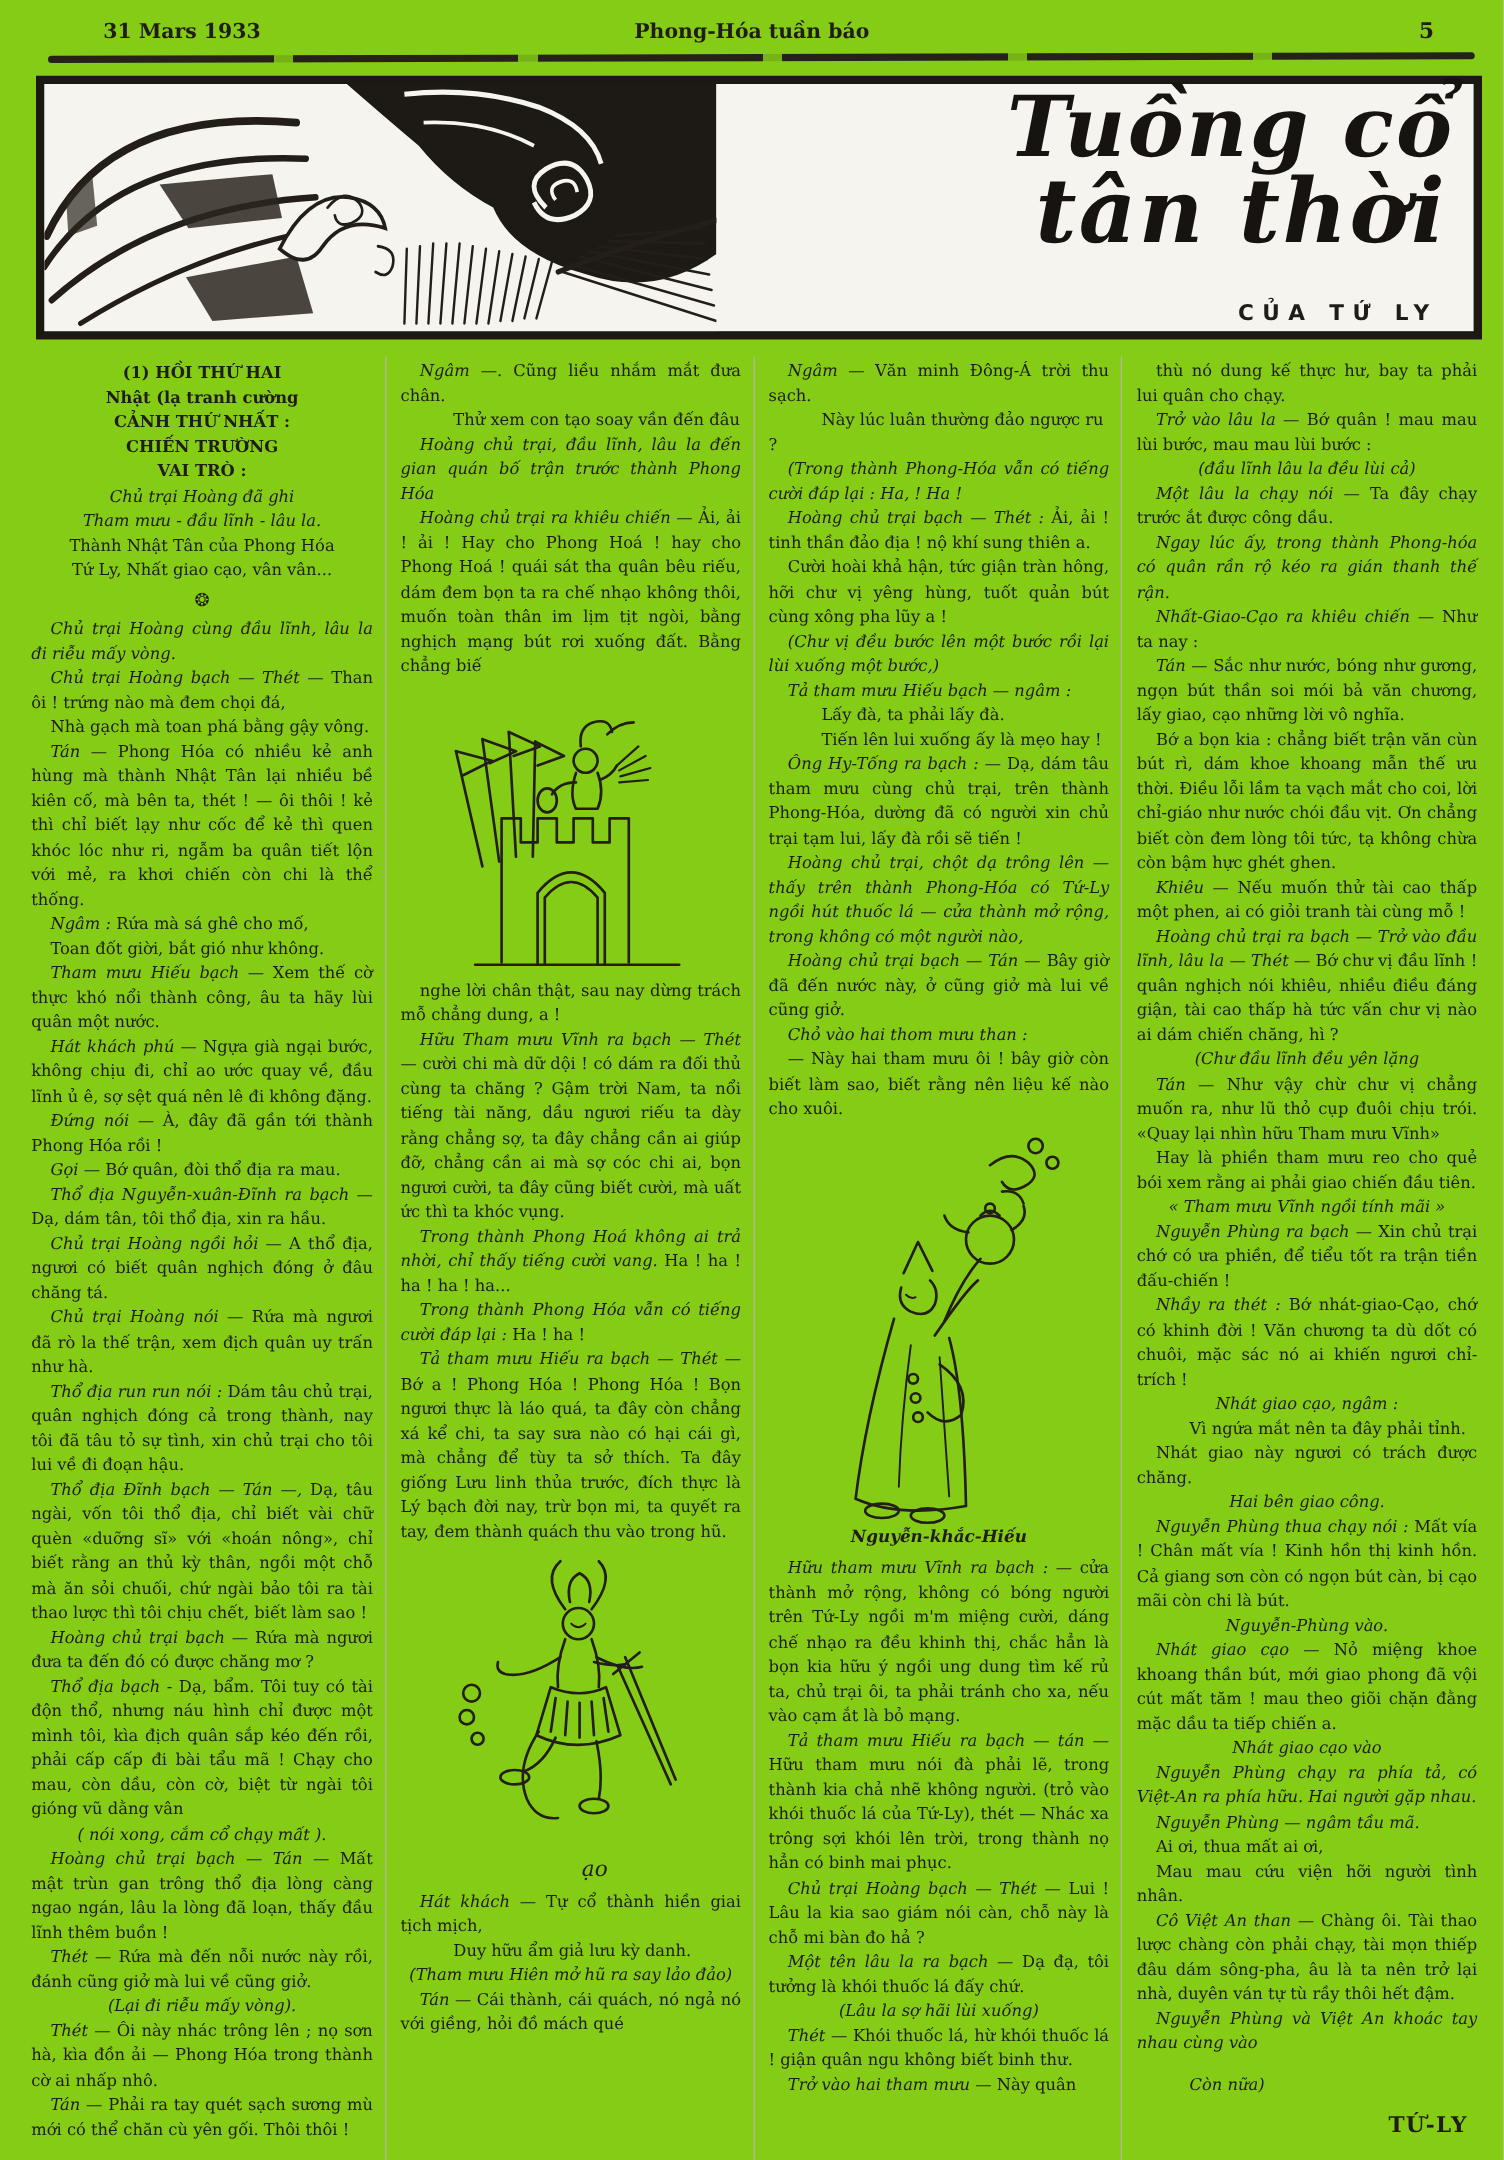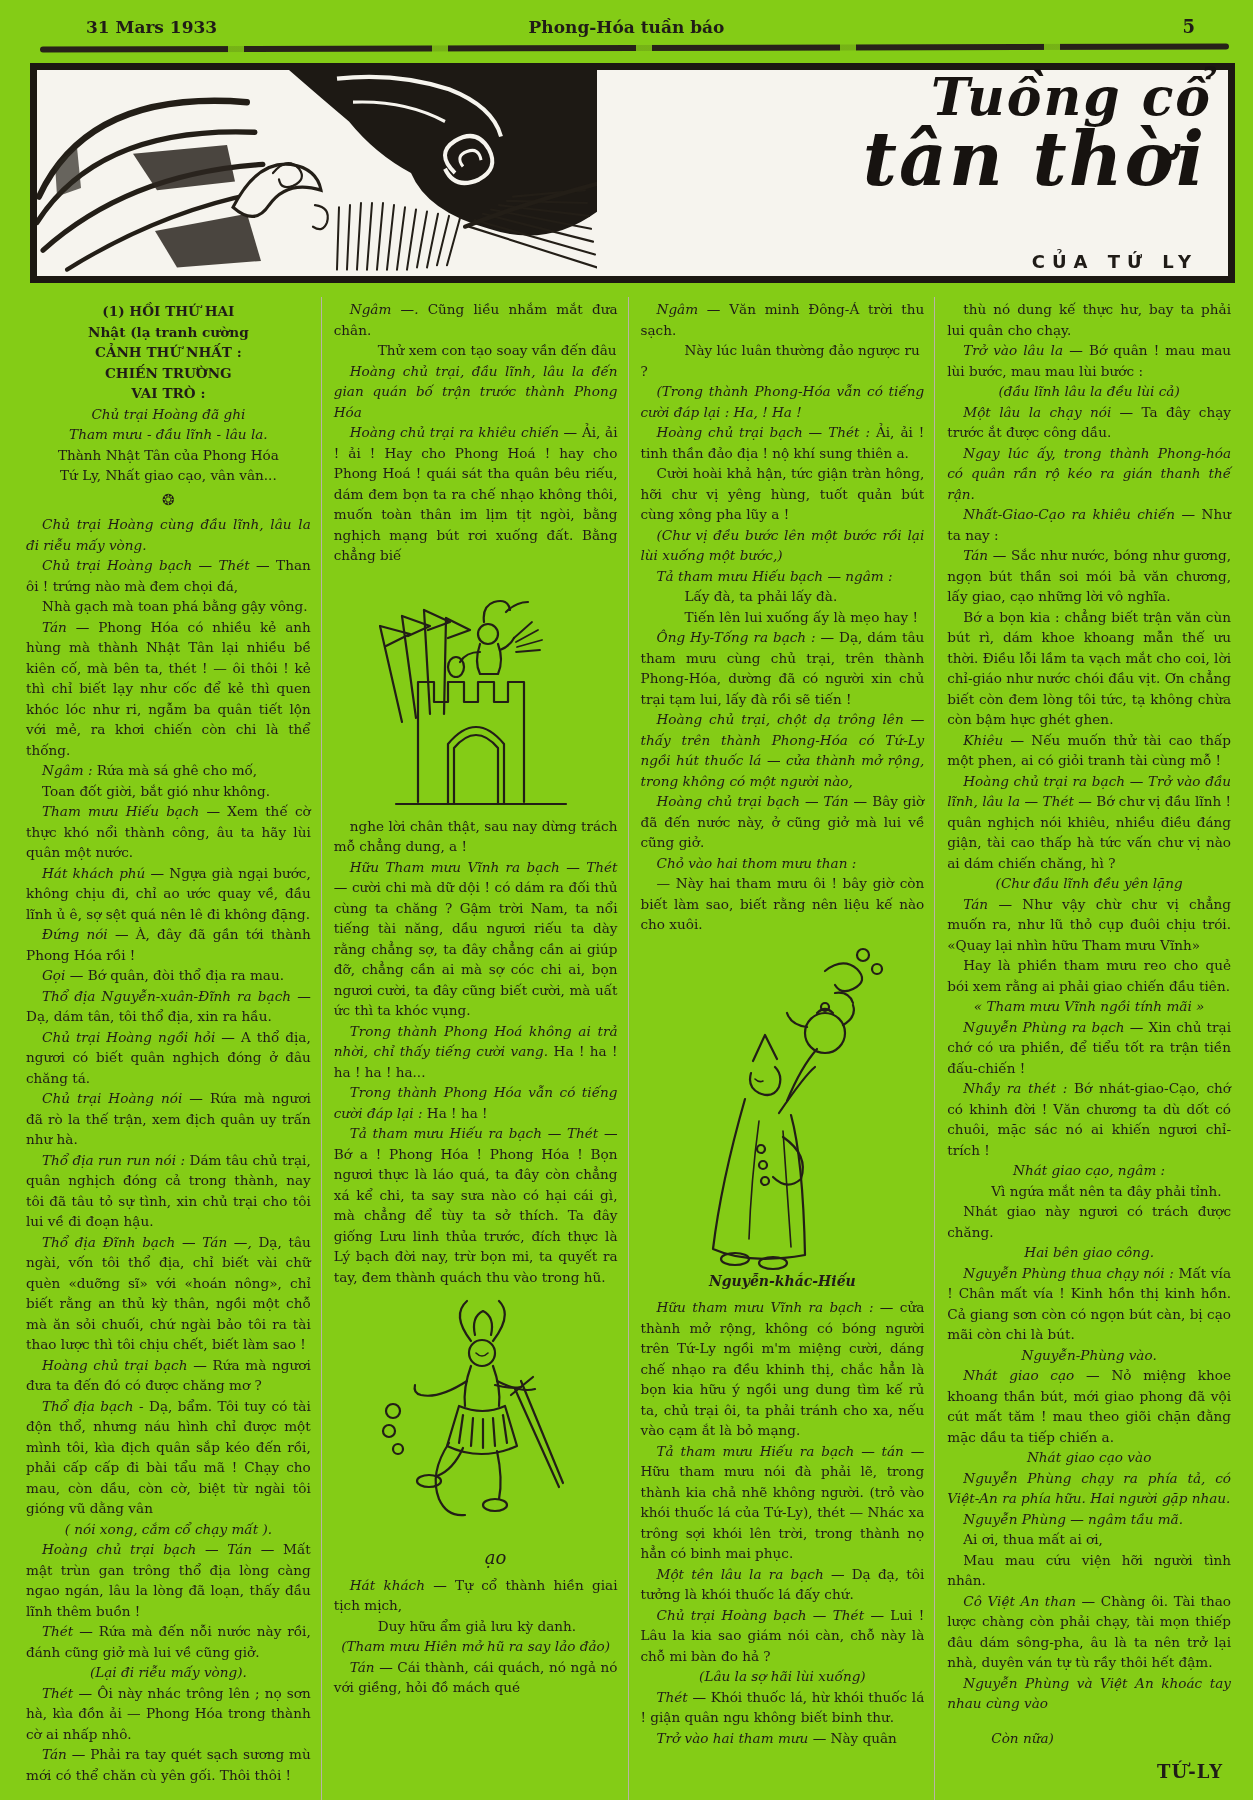--- a/index.html
+++ b/index.html
@@ -16,21 +16,21 @@
   .toprule{height:6px;margin:2px 24px 0 40px;
     background:repeating-linear-gradient(90deg,#272219 0 188px,rgba(39,34,25,.15) 188px 204px);
     border-radius:3px;transform:rotate(-0.15deg);}
   
   .masthead{position:relative;margin:12px 18px 6px 30px;height:206px;
     border:7px solid #1c1812;background:#f6f4ee;}
   .mast-art{position:absolute;left:0;top:0;height:100%;}
   .mast-title{position:absolute;right:16px;top:2px;text-align:right;line-height:.98;
     font-family:"DejaVu Serif","Liberation Serif",serif;font-style:italic;font-weight:bold;
     color:#171310;}
-  .mast-title .l1{font-size:52px;letter-spacing:2px;}
+  .mast-title .l1{font-size:70px;letter-spacing:2px;}
   .mast-title .l2{font-size:74px;letter-spacing:2px;margin-right:6px;}
   .mast-by{position:absolute;right:30px;bottom:4px;font-size:18px;font-weight:bold;
     letter-spacing:7px;font-family:"DejaVu Sans","Liberation Sans",sans-serif;}
   
   .columns{display:flex;align-items:stretch;padding:8px 12px 0 14px;height:1520px;overflow:hidden;}
   .col{width:25%;padding:2px 10px 0 12px;box-sizing:border-box;
     font-size:13.6px;line-height:20.5px;}
   .col + .col{border-left:1px solid #b9b3a6;}
   p.blk{margin:0;text-indent:16px;text-align:justify;}
   p.stage{font-style:italic;}
@@ -312,22 +312,22 @@
 
             <ellipse cx="68" cy="318" rx="14" ry="6"></ellipse>
             <ellipse cx="106" cy="322" rx="14" ry="6"></ellipse>
           </g>
         </svg>
         <div class="figcap">Nguyễn-khắc-Hiếu</div>
       </figure>
 
       <p class="blk"><i>Hữu tham mưu Vĩnh ra bạch : — </i>cửa thành mở rộng, không có bóng người trên Tứ-Ly ngồi m'm miệng cười, dáng chế nhạo ra đều khinh thị, chắc hẳn là bọn kia hữu ý ngồi ung dung tìm kế rủ ta, chủ trại ôi, ta phải tránh cho xa, nếu vào cạm ắt là bỏ mạng.</p>
       <p class="blk"><i>Tả tham mưu Hiếu ra bạch — tán — </i>Hữu tham mưu nói đà phải lẽ, trong thành kia chả nhẽ không người. (trỏ vào khói thuốc lá của Tứ-Ly), thét — Nhác xa trông sợi khói lên trời, trong thành nọ hẳn có binh mai phục.</p>
+      <p class="blk"><i>Chủ trại Hoàng bạch — Thét — </i>Lui ! Lâu la kia sao giám nói càn, chỗ này là chỗ mi bàn đo hả ?</p>
       <p class="blk"><i>Một tên lâu la ra bạch — </i>Dạ đạ, tôi tưởng là khói thuốc lá đấy chứ.</p>
-      <p class="blk"><i>Chủ trại Hoàng bạch — Thét — </i>Lui ! Lâu la kia sao giám nói càn, chỗ này là chỗ mi bàn đo hả ?</p>
       <p class="blk stage-center">(Lâu la sợ hãi lùi xuống)</p>
       <p class="blk"><i>Thét — </i>Khói thuốc lá, hừ khói thuốc lá ! giận quân ngu không biết binh thư.</p>
       <p class="blk"><i>Trở vào hai tham mưu — </i>Này quân</p>
     </div>
 
     <div class="col">
       <p class="blk">thù nó dung kế thực hư, bay ta phải lui quân cho chạy.</p>
       <p class="blk"><i>Trở vào lâu la — </i>Bớ quân ! mau mau lùi bước, mau mau lùi bước :</p>
       <p class="blk stage-center">(đầu lĩnh lâu la đều lùi cả)</p>
       <p class="blk"><i>Một lâu la chạy nói — </i>Ta đây chạy trước ắt được công dầu.</p>

